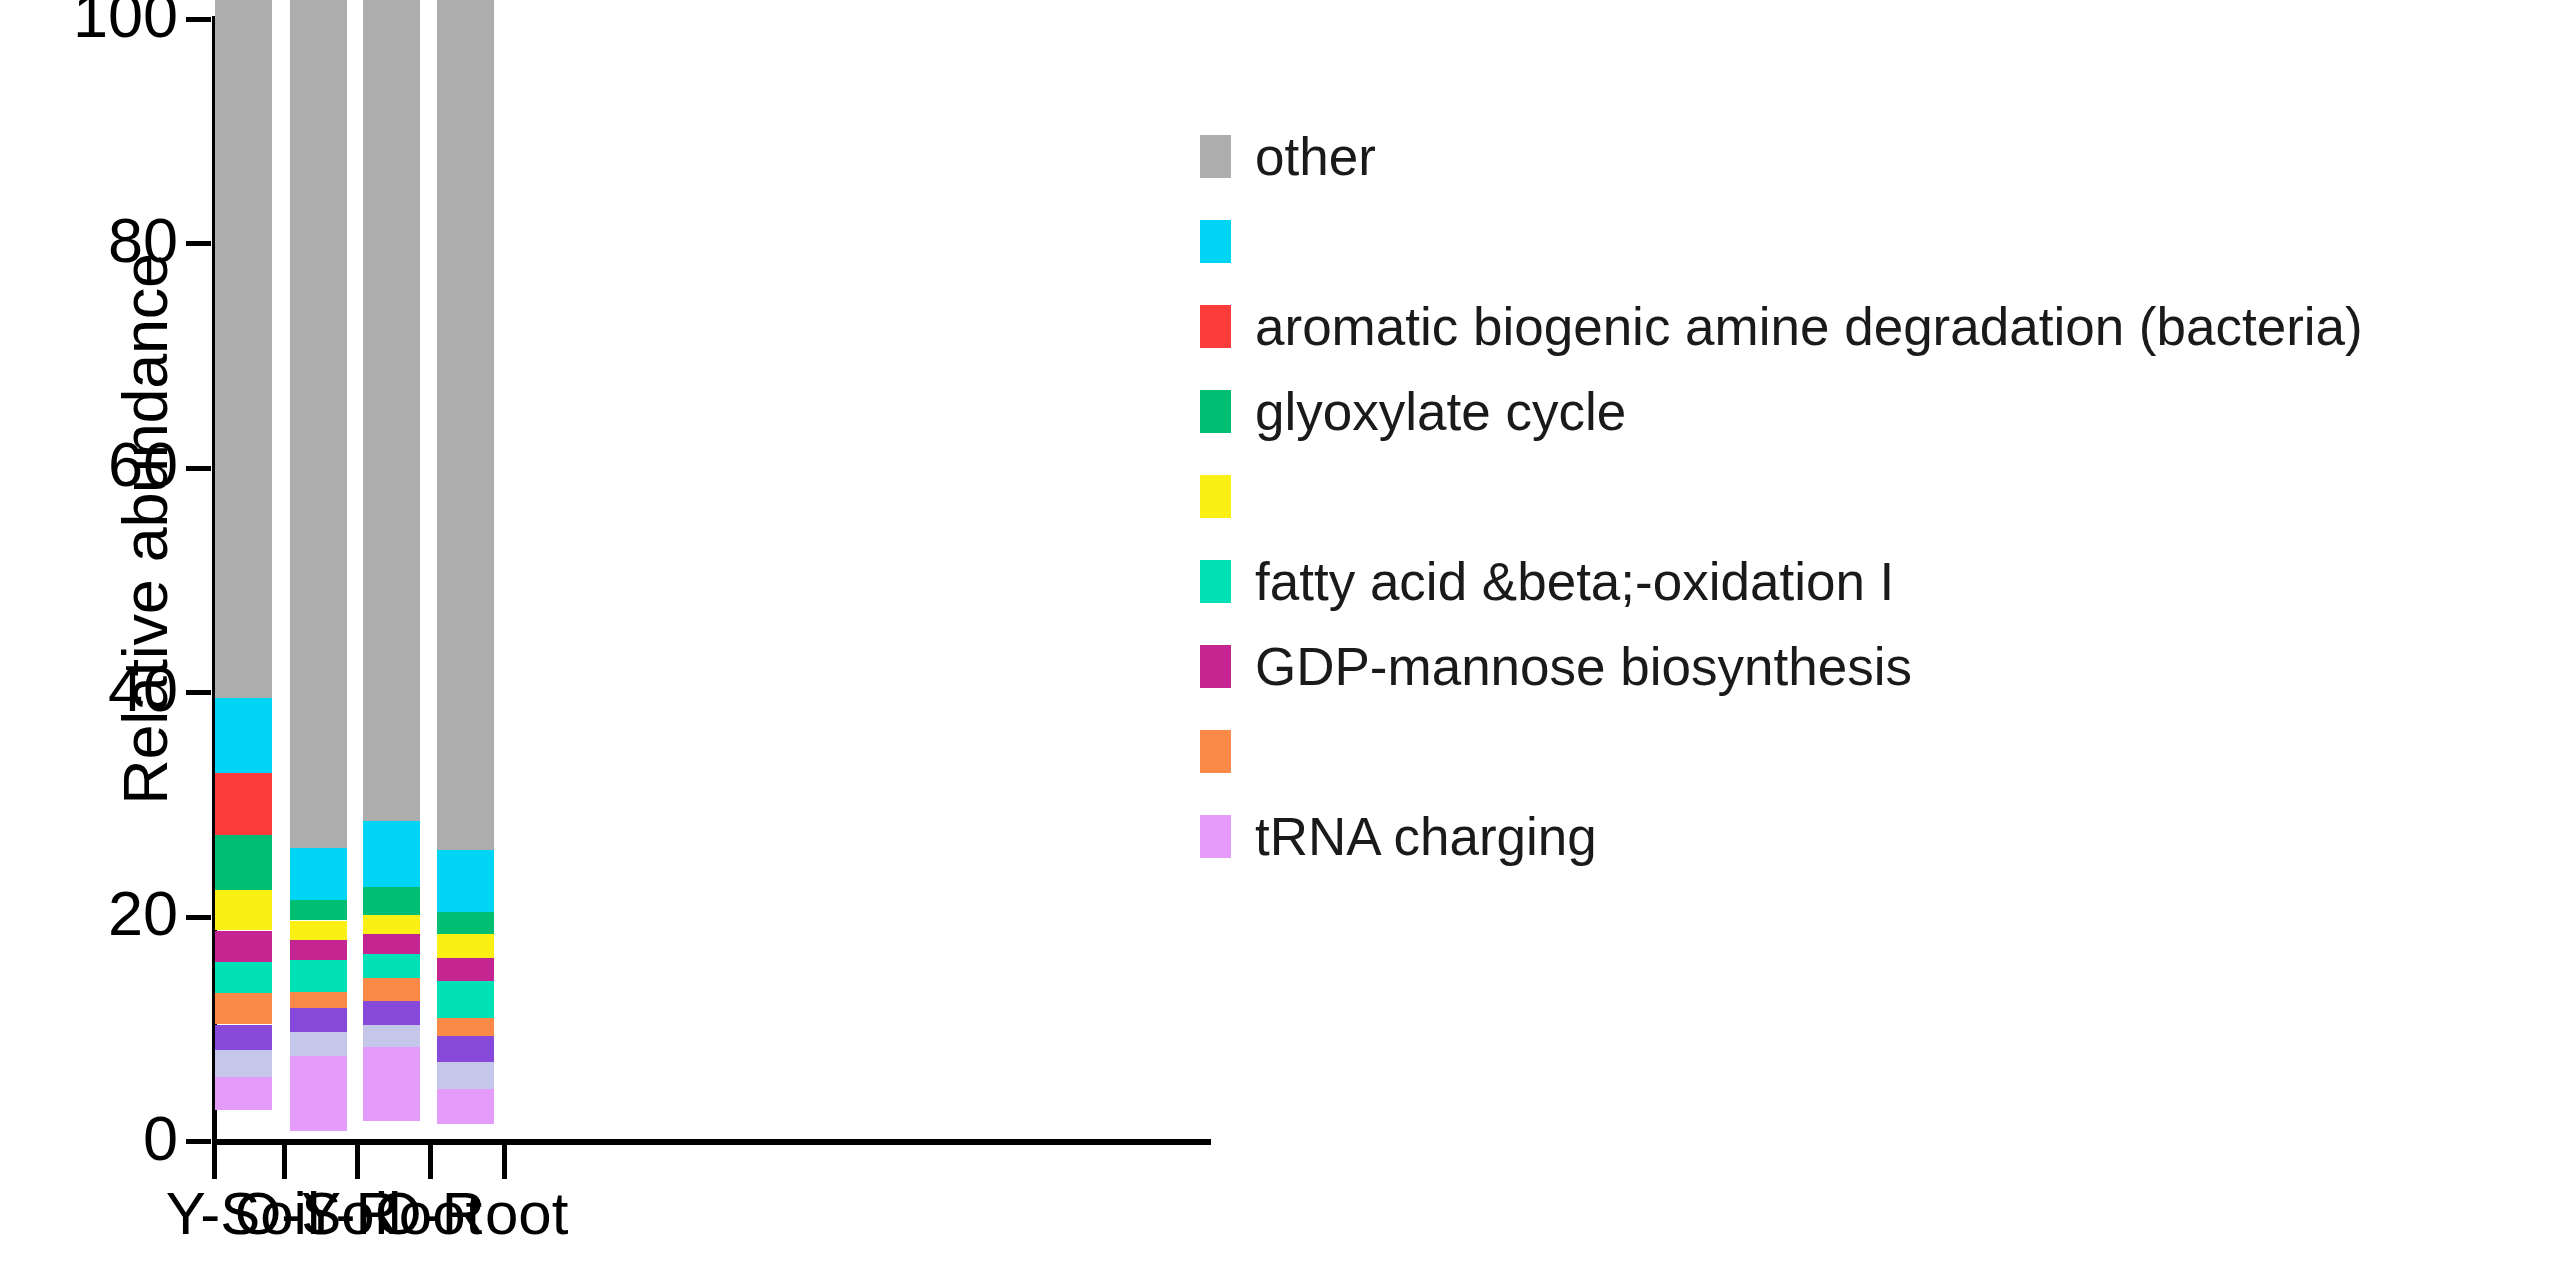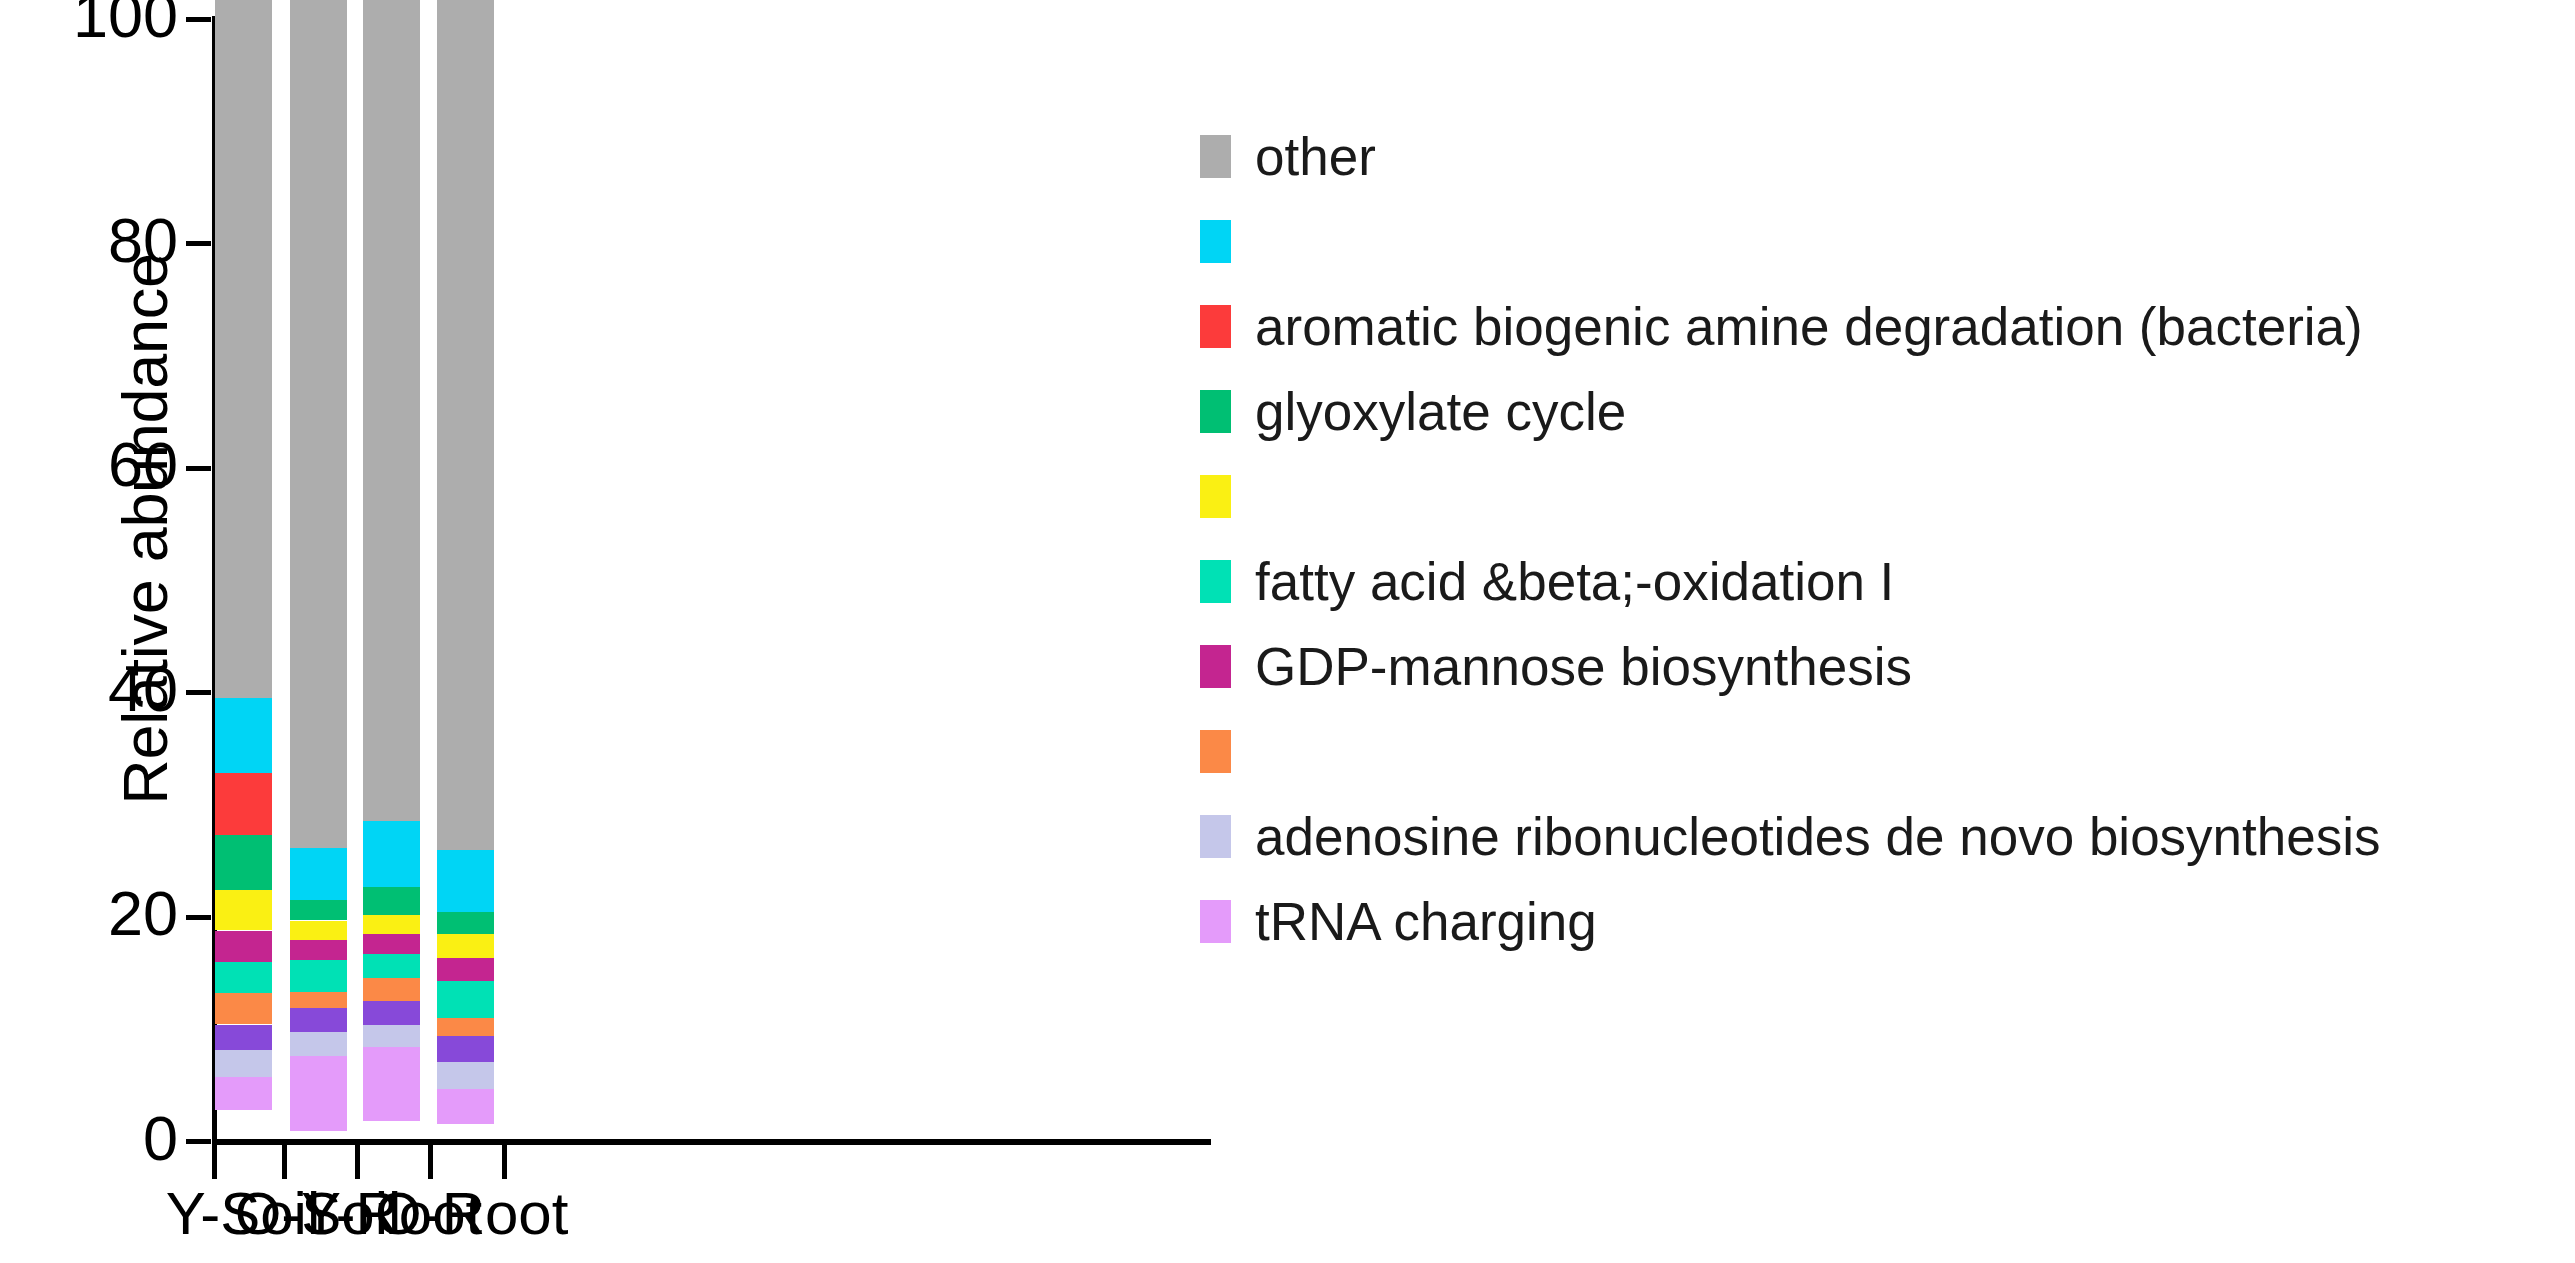--- a/index.html
+++ b/index.html
@@ -236,23 +236,19 @@
         <div class="legend-label">fatty acid &amp;beta;-oxidation I</div>
       </div>
       <div class="legend-row">
         <div class="legend-swatch" style="background: rgb(196, 37, 144);"></div>
         <div class="legend-label">GDP-mannose biosynthesis</div>
       </div>
       <div class="legend-row">
         <div class="legend-swatch" style="background: rgb(251, 137, 71);"></div>
       </div>
       <div class="legend-row">
-        <div class="legend-swatch" style="background: rgb(197, 199, 234);"></div>
-        <div class="legend-label">adenosine ribonucleotides de novo biosynthesis</div>
-      </div>
-      <div class="legend-row">
         <div class="legend-swatch" style="background: rgb(228, 155, 250);"></div>
         <div class="legend-label">tRNA charging</div>
       </div>
     </div>
 
 </div>
 
 
 </body></html>

